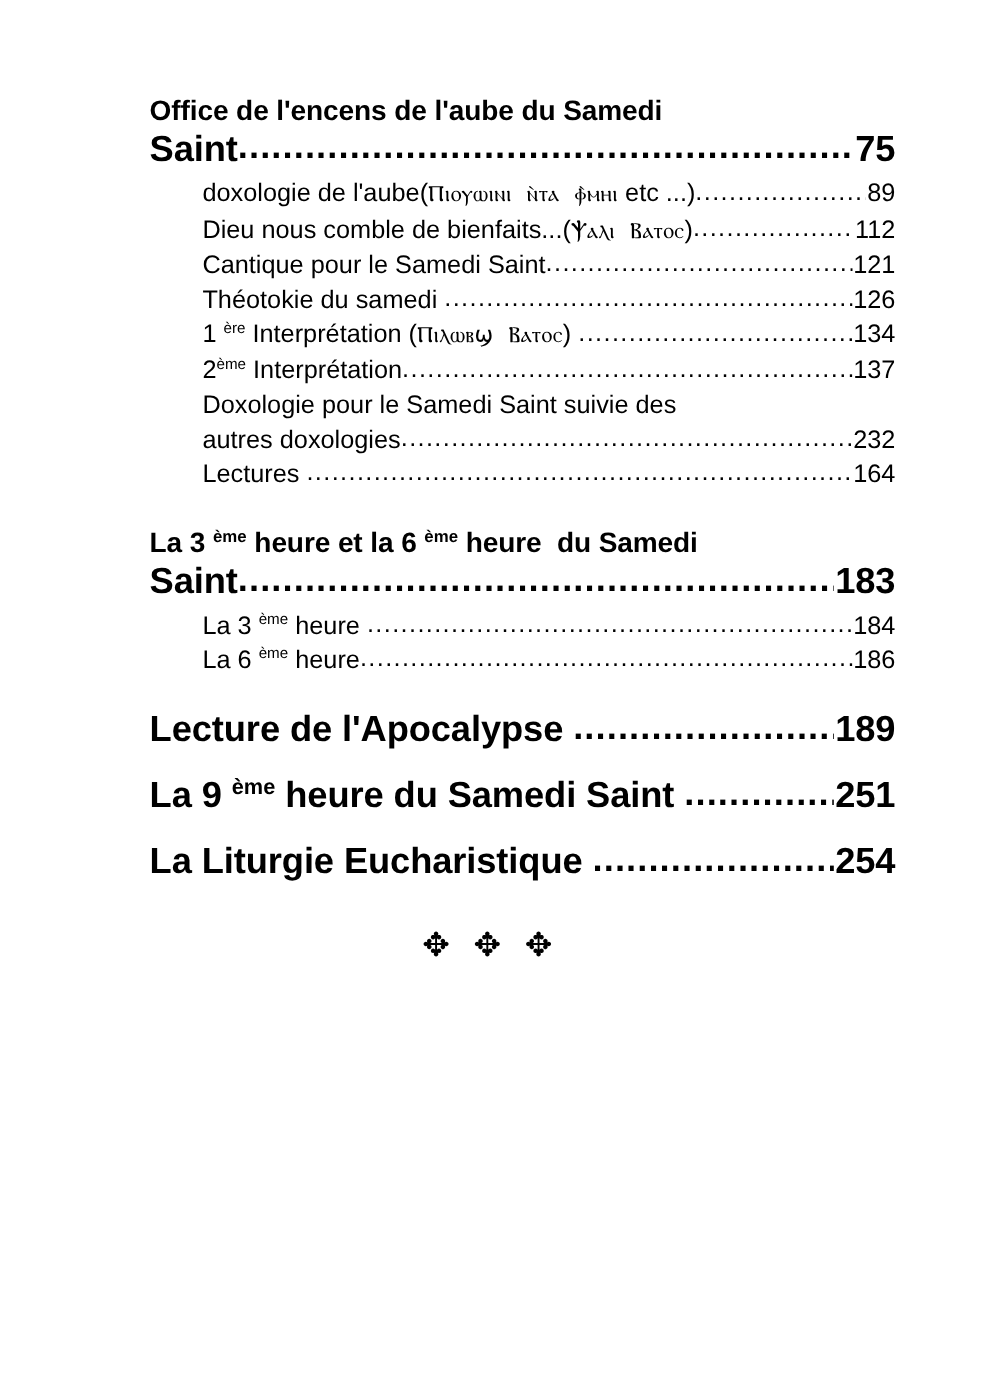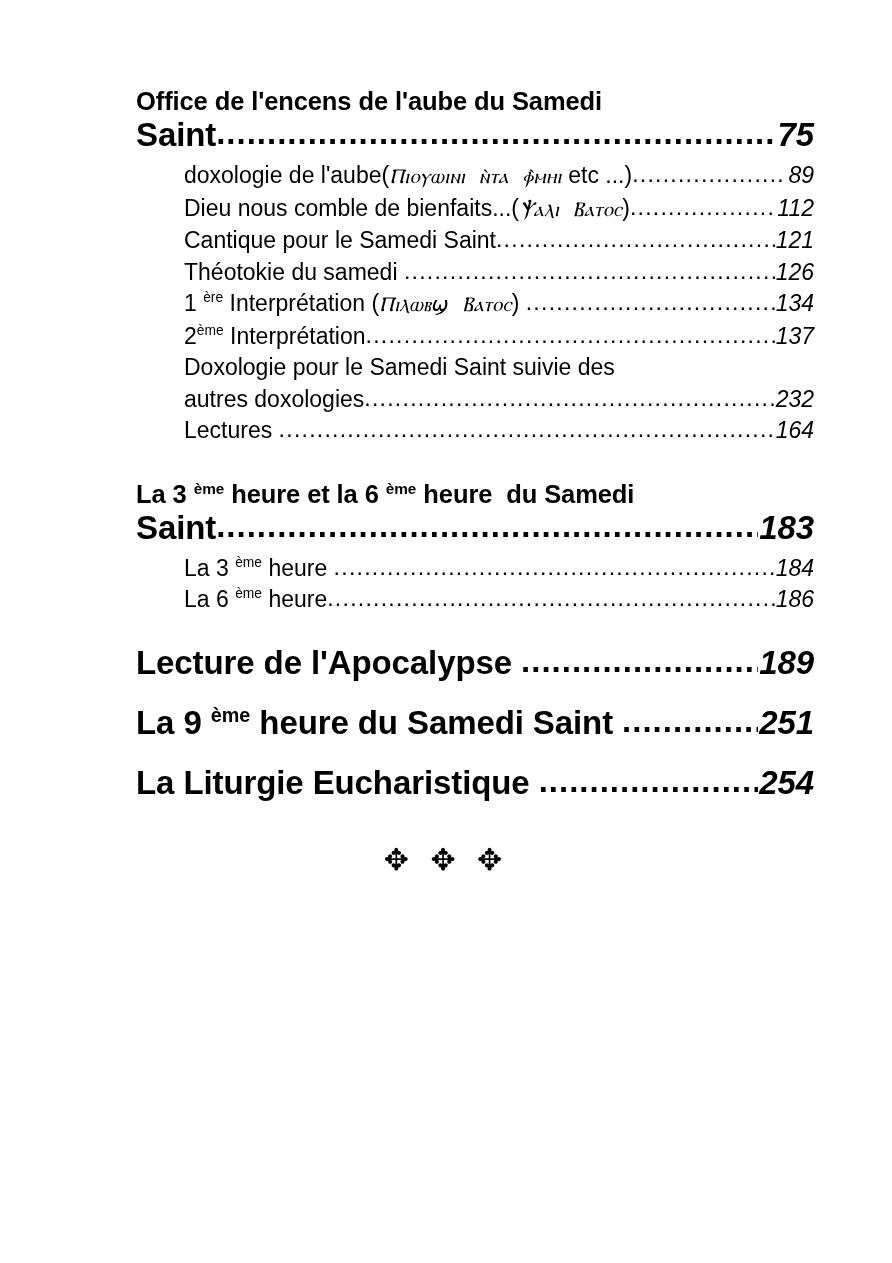--- a/index.html
+++ b/index.html
@@ -42,21 +42,20 @@
     transform: translateY(-0.06em);
   }
   .leader::before {
     content: "........................................................................................................................................";
   }
   .page {
     flex: 0 0 auto;
     text-align: right;
     white-space: pre;
     padding-left: 1px;
-    font-style: italic;
   }
 
   
   .lvl1 {
     font-weight: bold;
     font-size: 33px;
     line-height: 34px;
     letter-spacing: -0.1px;
   }
   .lvl1 .leader {
@@ -98,21 +97,20 @@
     vertical-align: super;
     line-height: 0;
     letter-spacing: 0;
   }
 
   
   .coptic {
     font-family: "DejaVu Sans", sans-serif;
     font-size: 0.88em;
     letter-spacing: 0.4px;
-    font-style: italic;
   }
 
   
   .gap-lg { height: 30px; }
   .gap-md { height: 26px; }
   .gap-sm { height: 8px; }
 
   
   #ornament {
     position: absolute;

